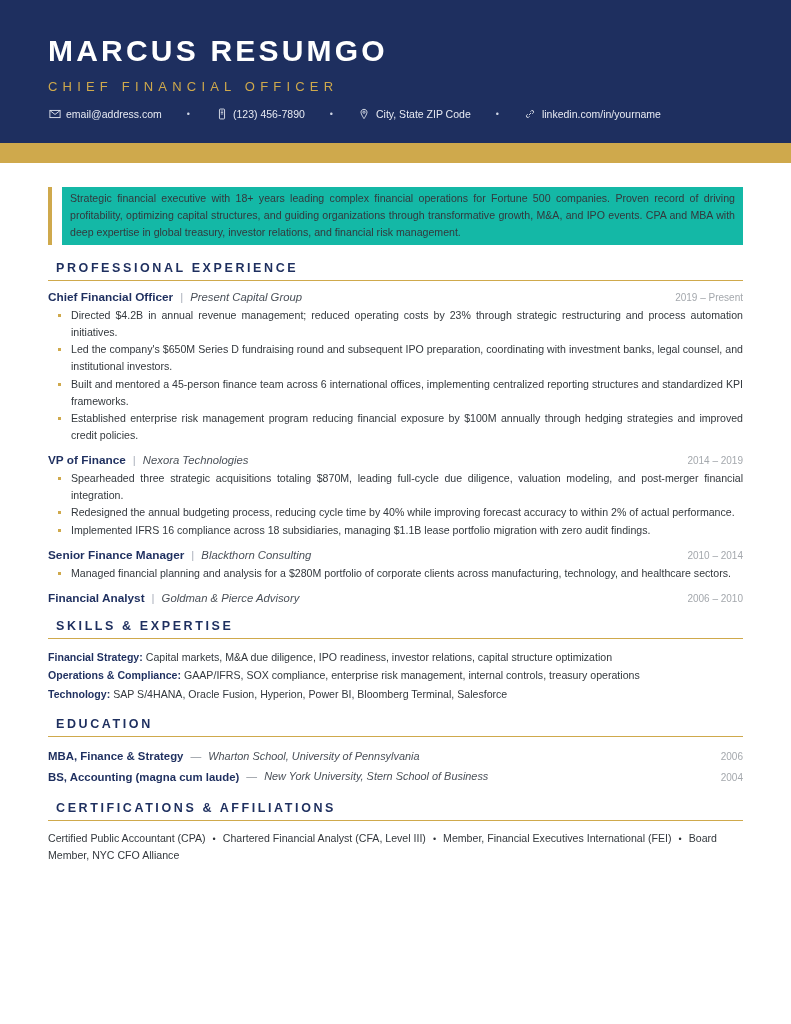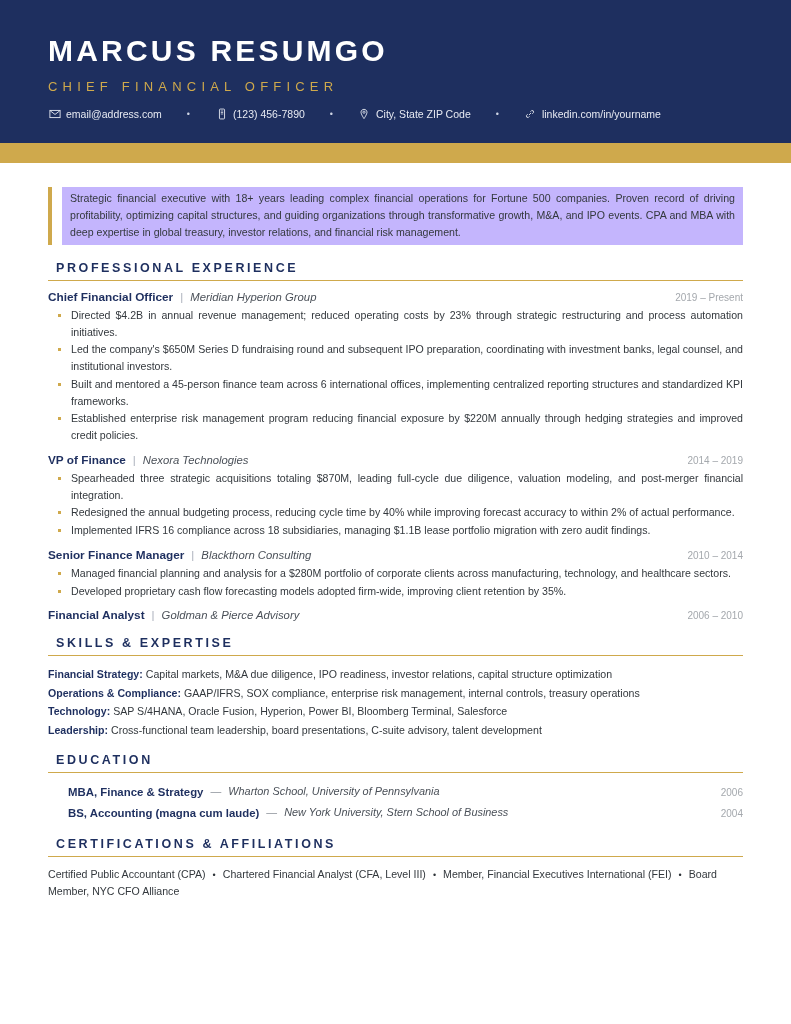--- a/index.html
+++ b/index.html
@@ -89,21 +89,21 @@
     margin-bottom: 16px;
   }
   .summary-rule {
     width: 4px;
     background: #cfa94c;
     flex: 0 0 4px;
     margin-right: 10px;
   }
   .summary-text {
     flex: 1;
-    background: #c4b5fd;
+    background: #14b8a6;
     font-size: 10.6px;
     line-height: 1.62;
     color: #33383d;
     text-align: justify;
     padding: 3px 8px 4px 8px;
     box-sizing: border-box;
   }
 
   .section {
     margin-top: 14px;
@@ -193,21 +193,21 @@
     font-weight: bold;
   }
 
   
   .edu-row {
     display: flex;
     align-items: baseline;
     justify-content: space-between;
     line-height: 1.8;
   }
-  .edu-left { display: flex; align-items: flex-start; white-space: nowrap; margin-left: 20px; }
+  .edu-left { display: flex; align-items: center; white-space: nowrap; }
   .edu-degree {
     color: #1e2f5f;
     font-size: 11.4px;
     font-weight: bold;
   }
   .edu-dash {
     color: #8d929a;
     margin: 0 7px;
     font-size: 10.8px;
   }
@@ -306,29 +306,29 @@
 
     <div class="section">
       <div class="section-title">PROFESSIONAL EXPERIENCE</div>
       <div class="section-rule"></div>
 
       <div class="job">
         <div class="job-head">
           <div class="job-left">
             <span class="job-role">Chief Financial Officer</span>
             <span class="job-pipe">|</span>
-            <span class="job-company">Meridian Hyperion Group</span>
+            <span class="job-company">Present Capital Group</span>
           </div>
           <div class="job-dates">2019 – Present</div>
         </div>
         <ul class="bullets">
           <li>Directed $4.2B in annual revenue management; reduced operating costs by 23% through strategic restructuring and process automation initiatives.</li>
           <li>Led the company's $650M Series D fundraising round and subsequent IPO preparation, coordinating with investment banks, legal counsel, and institutional investors.</li>
           <li>Built and mentored a 45-person finance team across 6 international offices, implementing centralized reporting structures and standardized KPI frameworks.</li>
-          <li>Established enterprise risk management program reducing financial exposure by $220M annually through hedging strategies and improved credit policies.</li>
+          <li>Established enterprise risk management program reducing financial exposure by $100M annually through hedging strategies and improved credit policies.</li>
         </ul>
       </div>
 
       <div class="job">
         <div class="job-head">
           <div class="job-left">
             <span class="job-role">VP of Finance</span>
             <span class="job-pipe">|</span>
             <span class="job-company">Nexora Technologies</span>
           </div>
@@ -345,21 +345,20 @@
         <div class="job-head">
           <div class="job-left">
             <span class="job-role">Senior Finance Manager</span>
             <span class="job-pipe">|</span>
             <span class="job-company">Blackthorn Consulting</span>
           </div>
           <div class="job-dates">2010 – 2014</div>
         </div>
         <ul class="bullets">
           <li>Managed financial planning and analysis for a $280M portfolio of corporate clients across manufacturing, technology, and healthcare sectors.</li>
-          <li>Developed proprietary cash flow forecasting models adopted firm-wide, improving client retention by 35%.</li>
         </ul>
       </div>
 
       <div class="job">
         <div class="job-head">
           <div class="job-left">
             <span class="job-role">Financial Analyst</span>
             <span class="job-pipe">|</span>
             <span class="job-company">Goldman &amp; Pierce Advisory</span>
           </div>
@@ -377,24 +376,20 @@
         <span>Capital markets, M&amp;A due diligence, IPO readiness, investor relations, capital structure optimization</span>
       </div>
       <div class="skill-row">
         <span class="skill-label">Operations &amp; Compliance:</span>
         <span>GAAP/IFRS, SOX compliance, enterprise risk management, internal controls, treasury operations</span>
       </div>
       <div class="skill-row">
         <span class="skill-label">Technology:</span>
         <span>SAP S/4HANA, Oracle Fusion, Hyperion, Power BI, Bloomberg Terminal, Salesforce</span>
       </div>
-      <div class="skill-row">
-        <span class="skill-label">Leadership:</span>
-        <span>Cross-functional team leadership, board presentations, C-suite advisory, talent development</span>
-      </div>
     </div>
 
     <div class="section">
       <div class="section-title">EDUCATION</div>
       <div class="section-rule"></div>
 
       <div class="edu-row">
         <div class="edu-left">
           <span class="edu-degree">MBA, Finance &amp; Strategy</span>
           <span class="edu-dash">—</span>

